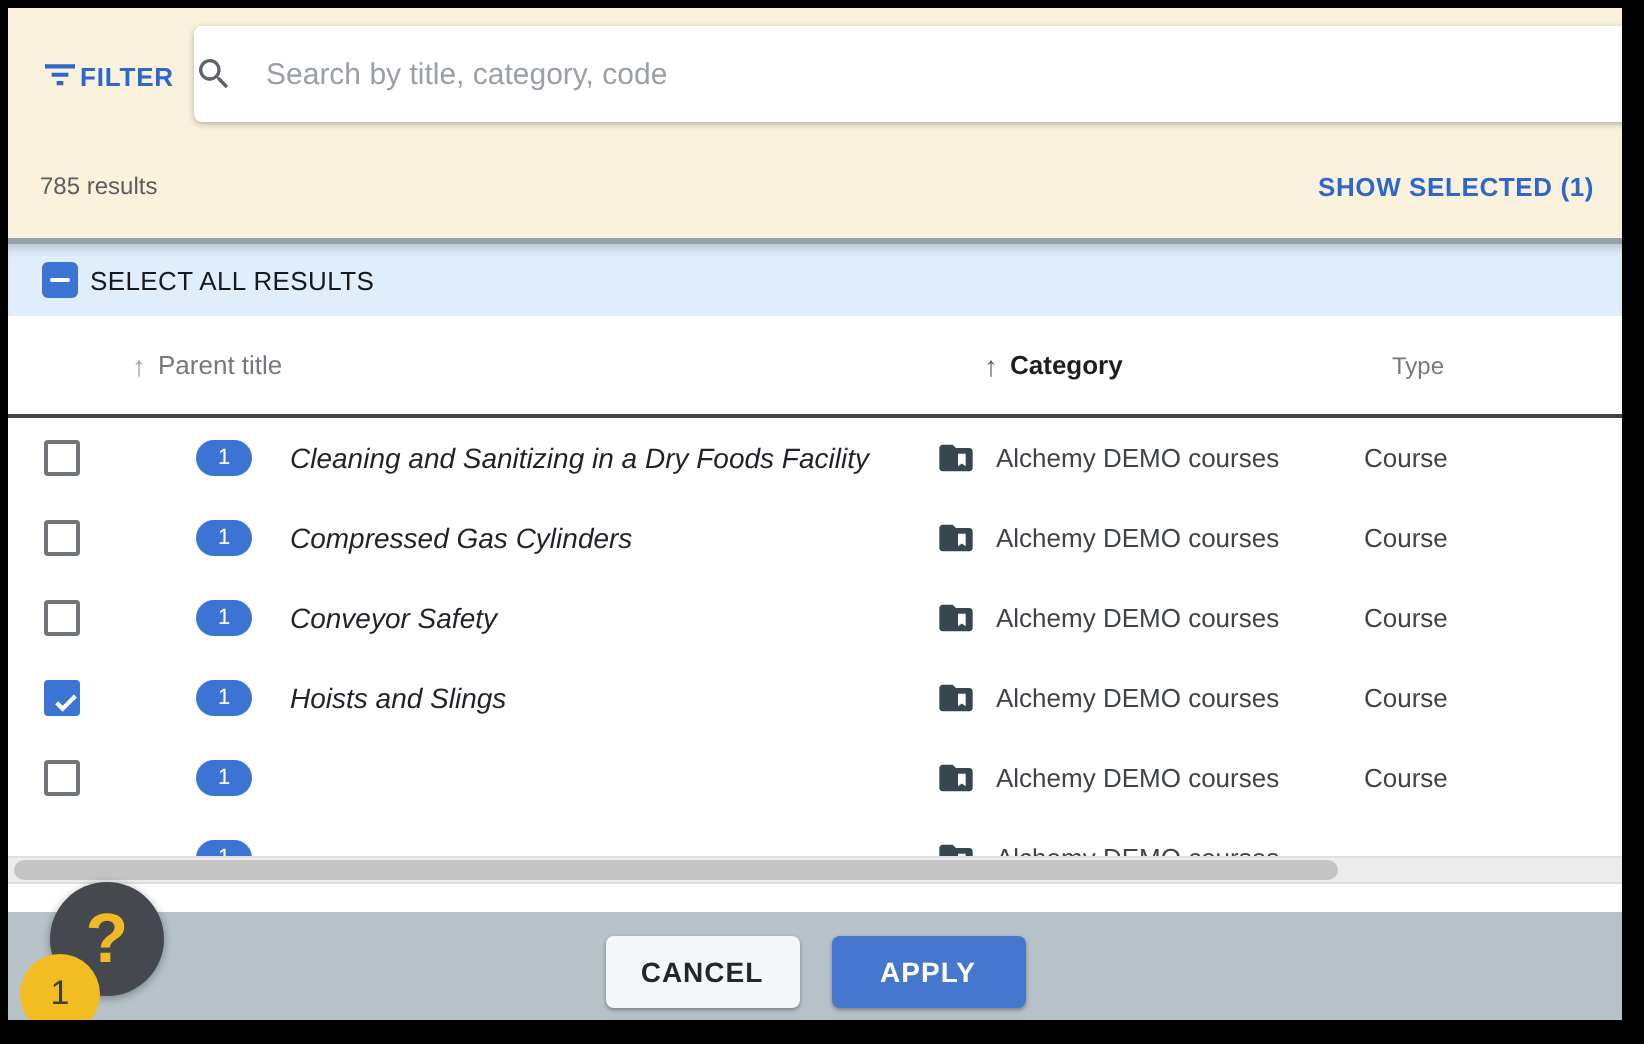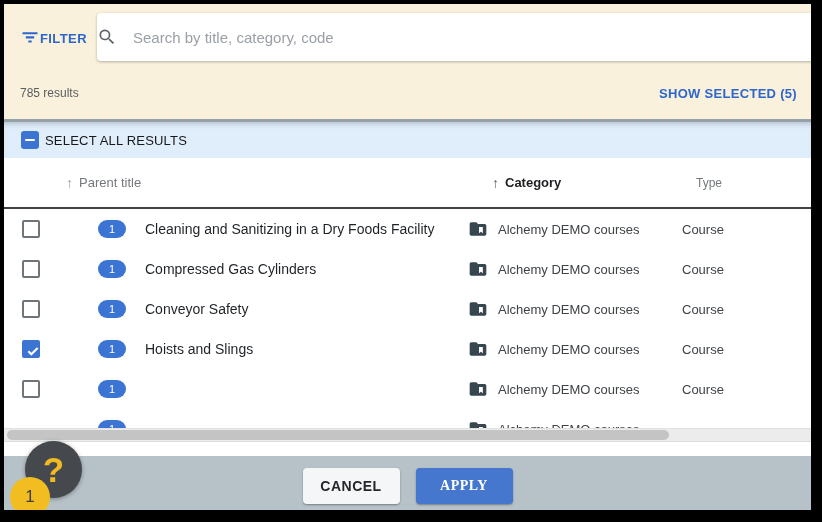--- a/index.html
+++ b/index.html
@@ -84,21 +84,21 @@
   .row .cb.checked{background:#3c74d4;border-color:#3c74d4;}
   .row .cb svg{display:none;position:absolute;left:1px;top:1px;}
   .row .cb.checked svg{display:block;}
   .badge{
     position:absolute;left:94px;top:11px;min-width:28px;height:18px;
     box-sizing:border-box;border-radius:9px;background:#3c74d4;color:#fff;
     font-size:11px;display:flex;align-items:center;justify-content:center;
   }
   .row-title{
     position:absolute;left:141px;top:50%;transform:translateY(-50%);
-    font-size:14px;color:#1f2328;white-space:nowrap;
+    font-size:14px;color:#1f2328;white-space:nowrap;font-style:italic;
   }
   .folder-icon{position:absolute;left:464px;top:10px;width:20px;height:20px;}
   .row-cat{
     position:absolute;left:494px;top:50%;transform:translateY(-50%);
     font-size:13px;color:#3e4347;white-space:nowrap;
   }
   .row-type{
     position:absolute;left:678px;top:50%;transform:translateY(-50%);
     font-size:13px;color:#3e4347;
   }
@@ -120,21 +120,21 @@
     background:#b6c2c8;z-index:6;
     display:flex;align-items:center;justify-content:center;gap:16px;
   }
   .btn{
     height:36px;min-width:97px;margin-top:6px;border:none;border-radius:4px;
     font-size:14px;font-weight:700;letter-spacing:.5px;cursor:pointer;
     font-family:"Liberation Sans",sans-serif;padding:0 13px;
     box-shadow:0 1px 2px rgba(0,0,0,.35);
   }
   .btn.cancel{background:#f5f6f7;color:#23262a;}
-  .btn.apply{background:#4477cd;color:#fff;font-family:Liberation Serif, serif;}
+  .btn.apply{background:#4477cd;color:#fff;}
 
   
   .help-circle{
     position:absolute;left:21px;top:437px;width:57px;height:57px;border-radius:50%;
     background:#45494d;z-index:8;display:flex;align-items:center;justify-content:center;
     color:#f0ba25;font-size:35px;font-weight:700;cursor:pointer;
     box-shadow:0 1px 4px rgba(0,0,0,.35);
   }
   .help-badge{
     position:absolute;left:6px;top:473px;width:40px;height:40px;border-radius:50%;
@@ -161,21 +161,21 @@
       <span>
         <svg width="20" height="20" viewBox="0 0 24 24">
           <path fill="#5f6368" d="M15.5 14h-.79l-.28-.27a6.5 6.5 0 1 0-.7.7l.27.28v.79l5 4.99L20.49 19l-4.99-5zm-6 0A4.5 4.5 0 1 1 14 9.5 4.5 4.5 0 0 1 9.5 14z"></path>
         </svg>
       </span>
       <input type="text" placeholder="Search by title, category, code" style="">
     </div>
 
     <div class="results-row">
       <span class="results-count">785 results</span>
-      <span class="show-selected">SHOW SELECTED (5)</span>
+      <span class="show-selected">SHOW SELECTED (1)</span>
     </div>
   </div>
 
   <div class="divider"></div>
 
   <div class="select-all-bar">
     <span class="cb indeterminate"></span>
     <span class="select-all-label">SELECT ALL RESULTS</span>
   </div>
 

